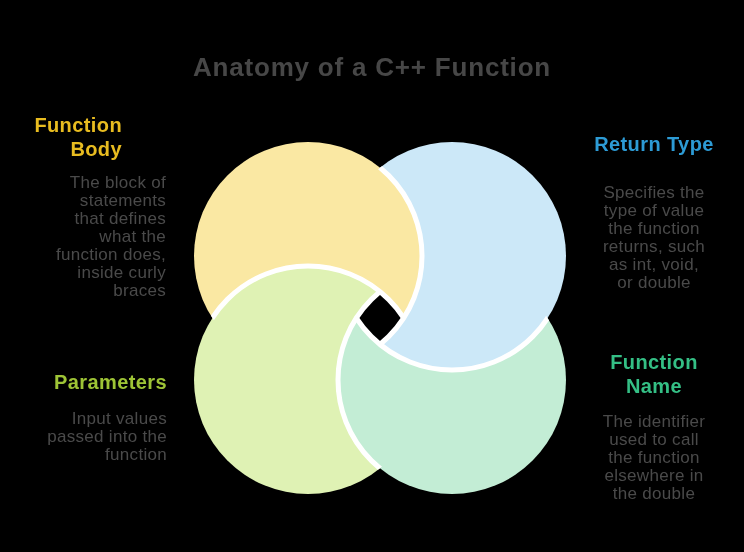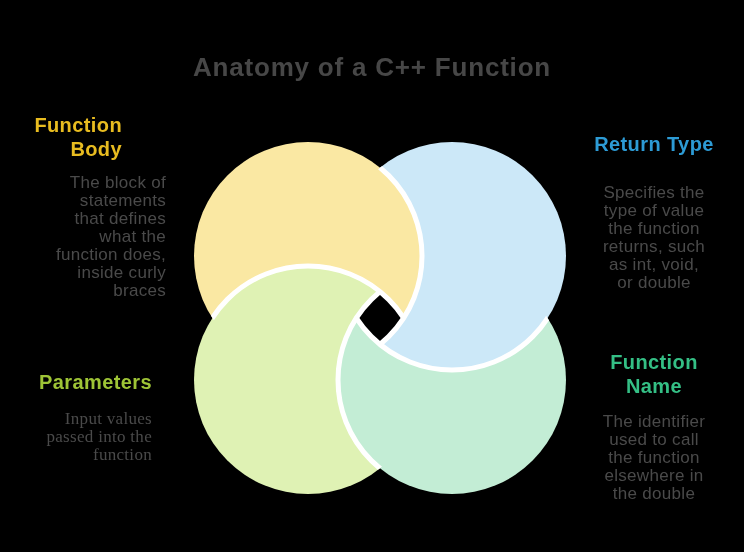--- a/index.html
+++ b/index.html
@@ -52,22 +52,22 @@
     line-height: 18px;
     letter-spacing: 0.3px;
     color: #4A4A4A;
     white-space: pre-line;
   }
 
   .block-function-body { left: 14px;  top: 113px; }
   .block-function-body .section-label { padding-right: 44px; }
   .block-return-type   { left: 578px; top: 132px; }
   .block-return-type   .section-desc { margin-top: 28px; }
-  .block-parameters    { left: 0;  top: 370px; }
-  .block-parameters    .section-desc { margin-top: 16px; font-family: Liberation Serif, serif; }
+  .block-parameters    { left: 15px;  top: 370px; }
+  .block-parameters    .section-desc { margin-top: 16px; }
   .block-function-name { left: 578px; top: 350px; }
   .block-function-name .section-desc { margin-top: 15px; }
 </style>
 </head>
 <body>
 
 <div class="stage">
 
   <svg class="diagram-svg" width="744" height="552" viewBox="0 0 744 552">
     <defs>

